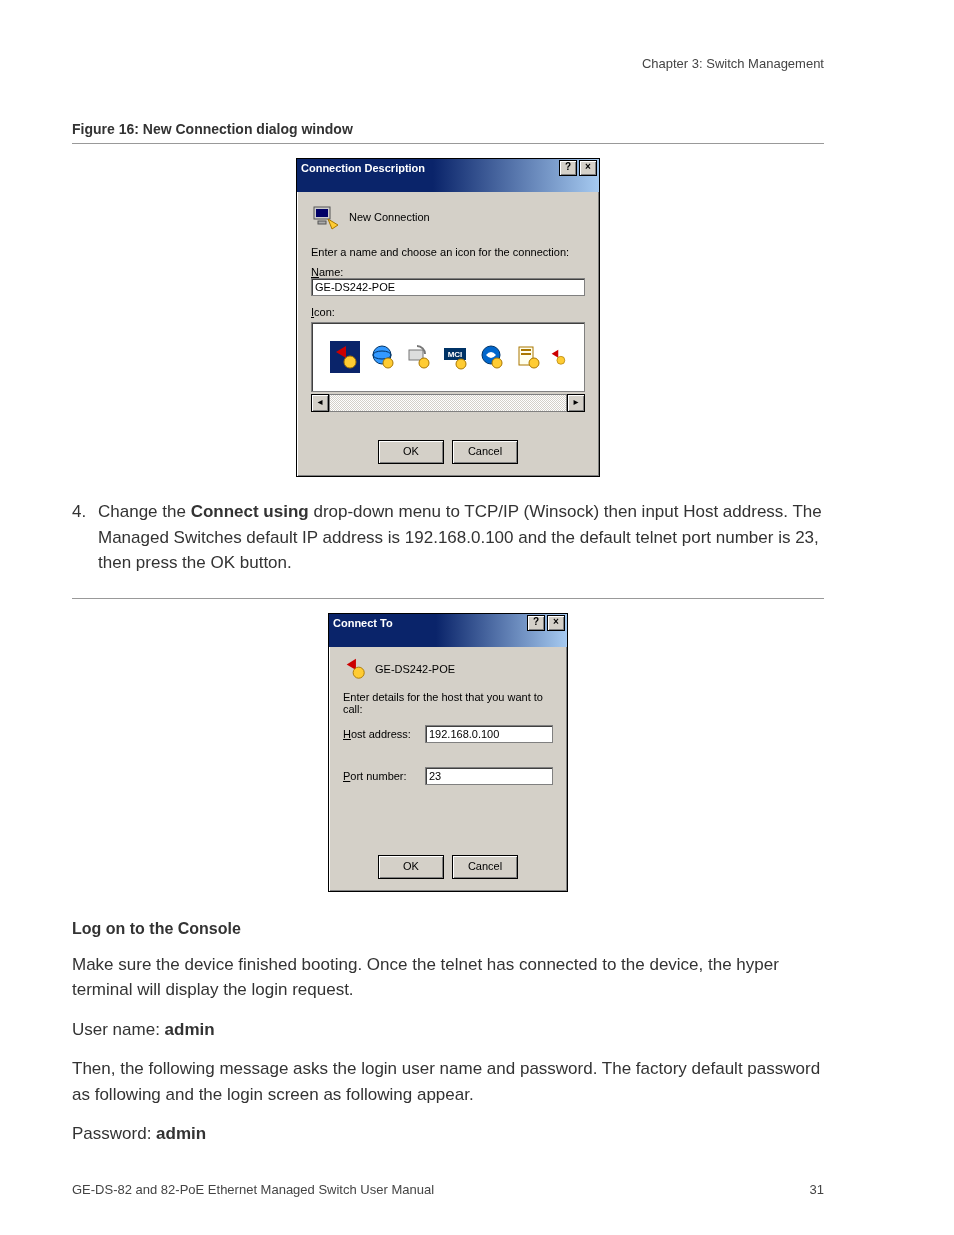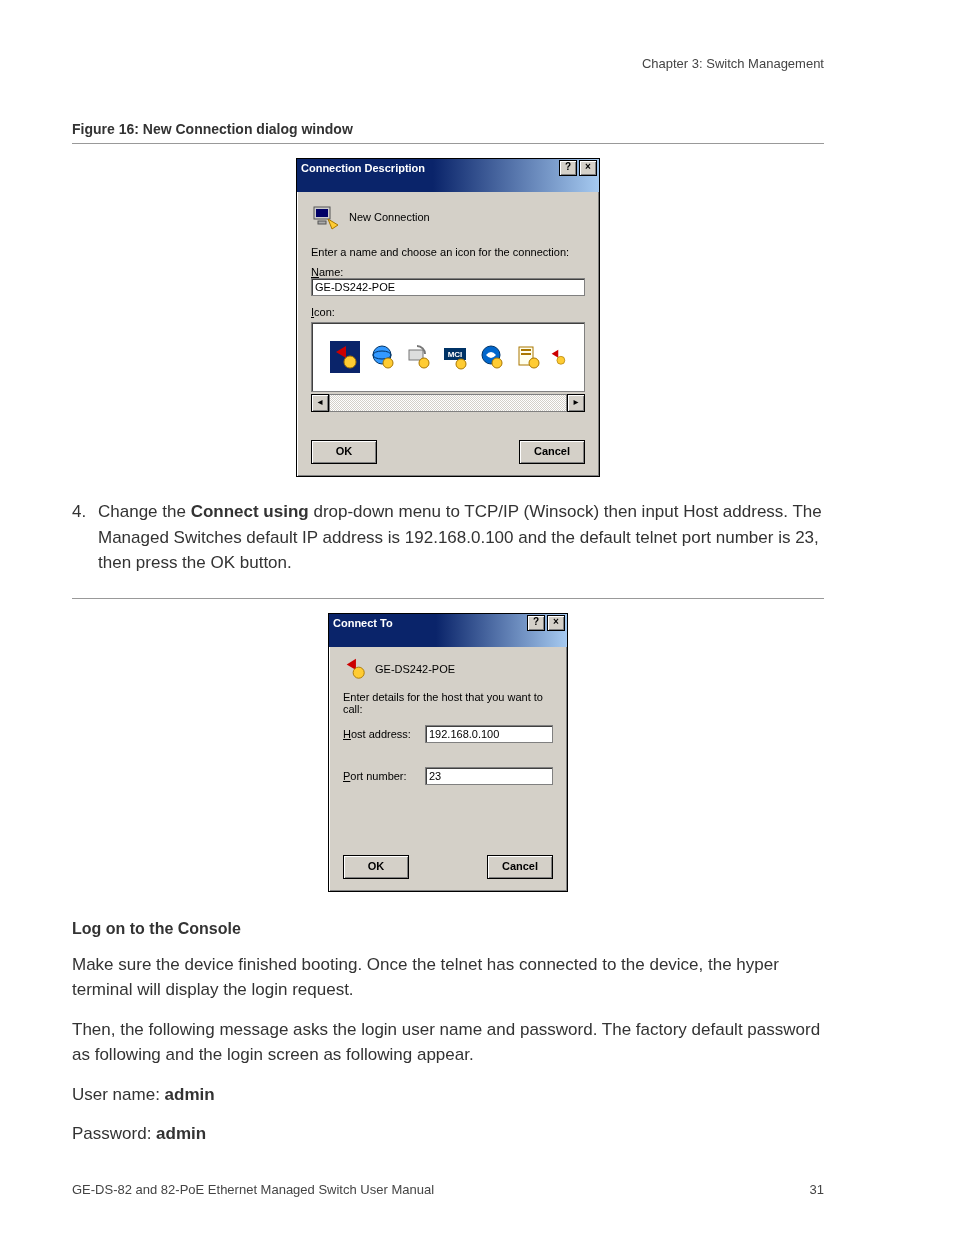--- a/index.html
+++ b/index.html
@@ -127,24 +127,23 @@
     background: #d4d0c8;
     border: 1px solid #000;
     box-shadow: inset 1px 1px 0 #fff, inset -1px -1px 0 #808080;
     font-family: Tahoma, Arial, sans-serif;
     font-size: 11px;
     text-align: center;
     line-height: 20px;
   }
   .btn-row {
     display: flex;
-    justify-content: space-between;
+    justify-content: center;
     gap: 8px;
     margin-top: 12px;
-    font-weight: bold;
   }
   .icon-row {
     display: flex;
     align-items: center;
     background: #fff;
     border: 1px solid #808080;
     box-shadow: inset 1px 1px 0 #404040, inset -1px -1px 0 #fff;
     padding: 18px;
     gap: 6px;
     margin-top: 4px;
@@ -354,24 +353,24 @@
 
       <div class="btn-row" style="margin-top:70px;">
         <div class="win-btn">OK</div>
         <div class="win-btn">Cancel</div>
       </div>
     </div>
   </div>
 
   <div class="heading3">Log on to the Console</div>
   <p class="body-para">Make sure the device finished booting. Once the telnet has connected to the device, the hyper terminal will display the login request.</p>
-  <p class="body-para">Then, the following message asks the login user name and password. The factory default password as following and the login screen as following appear.</p>
   <p class="body-para">
     <span>User name: </span><b>admin</b>
   </p>
+  <p class="body-para">Then, the following message asks the login user name and password. The factory default password as following and the login screen as following appear.</p>
   <p class="body-para">
     <span>Password: </span><b>admin</b>
   </p>
 
   <div class="footer">
     <span>GE-DS-82 and 82-PoE Ethernet Managed Switch User Manual</span>
     <span>31</span>
   </div>
 
 </div>

